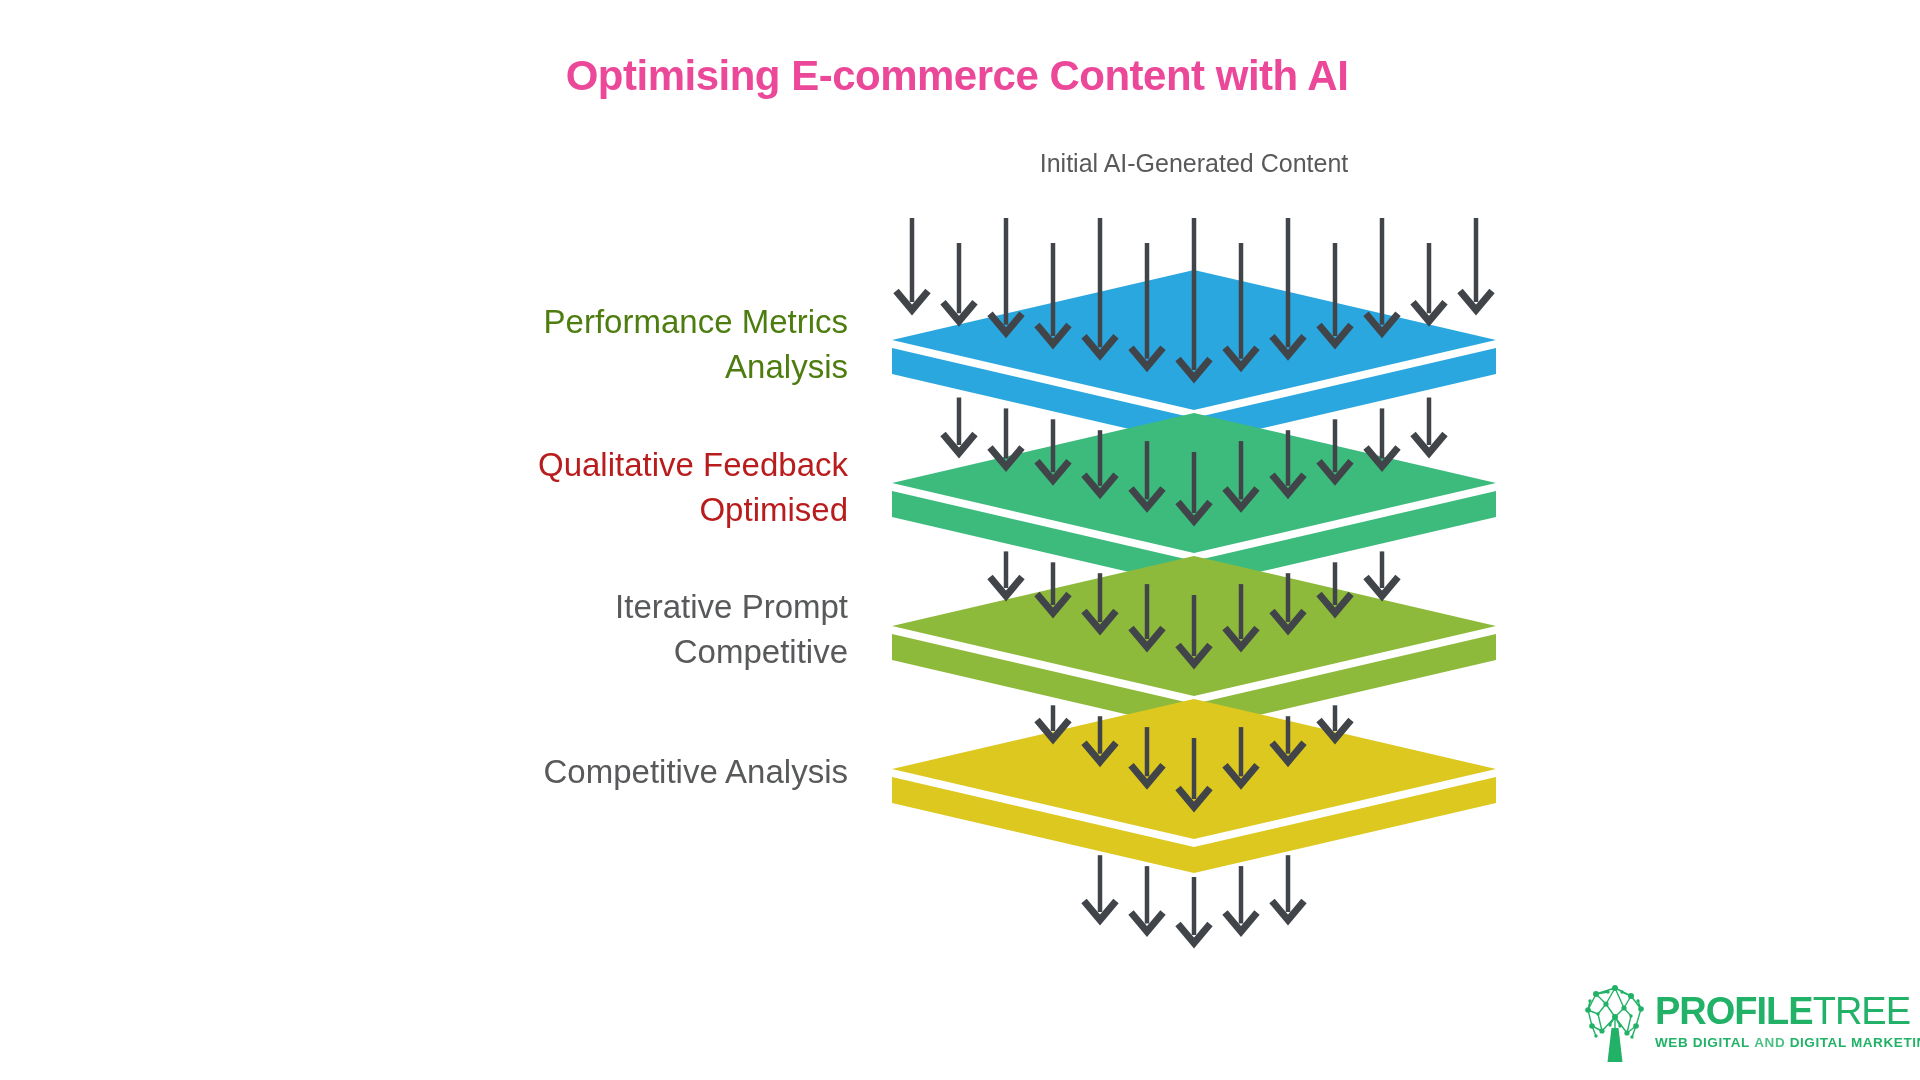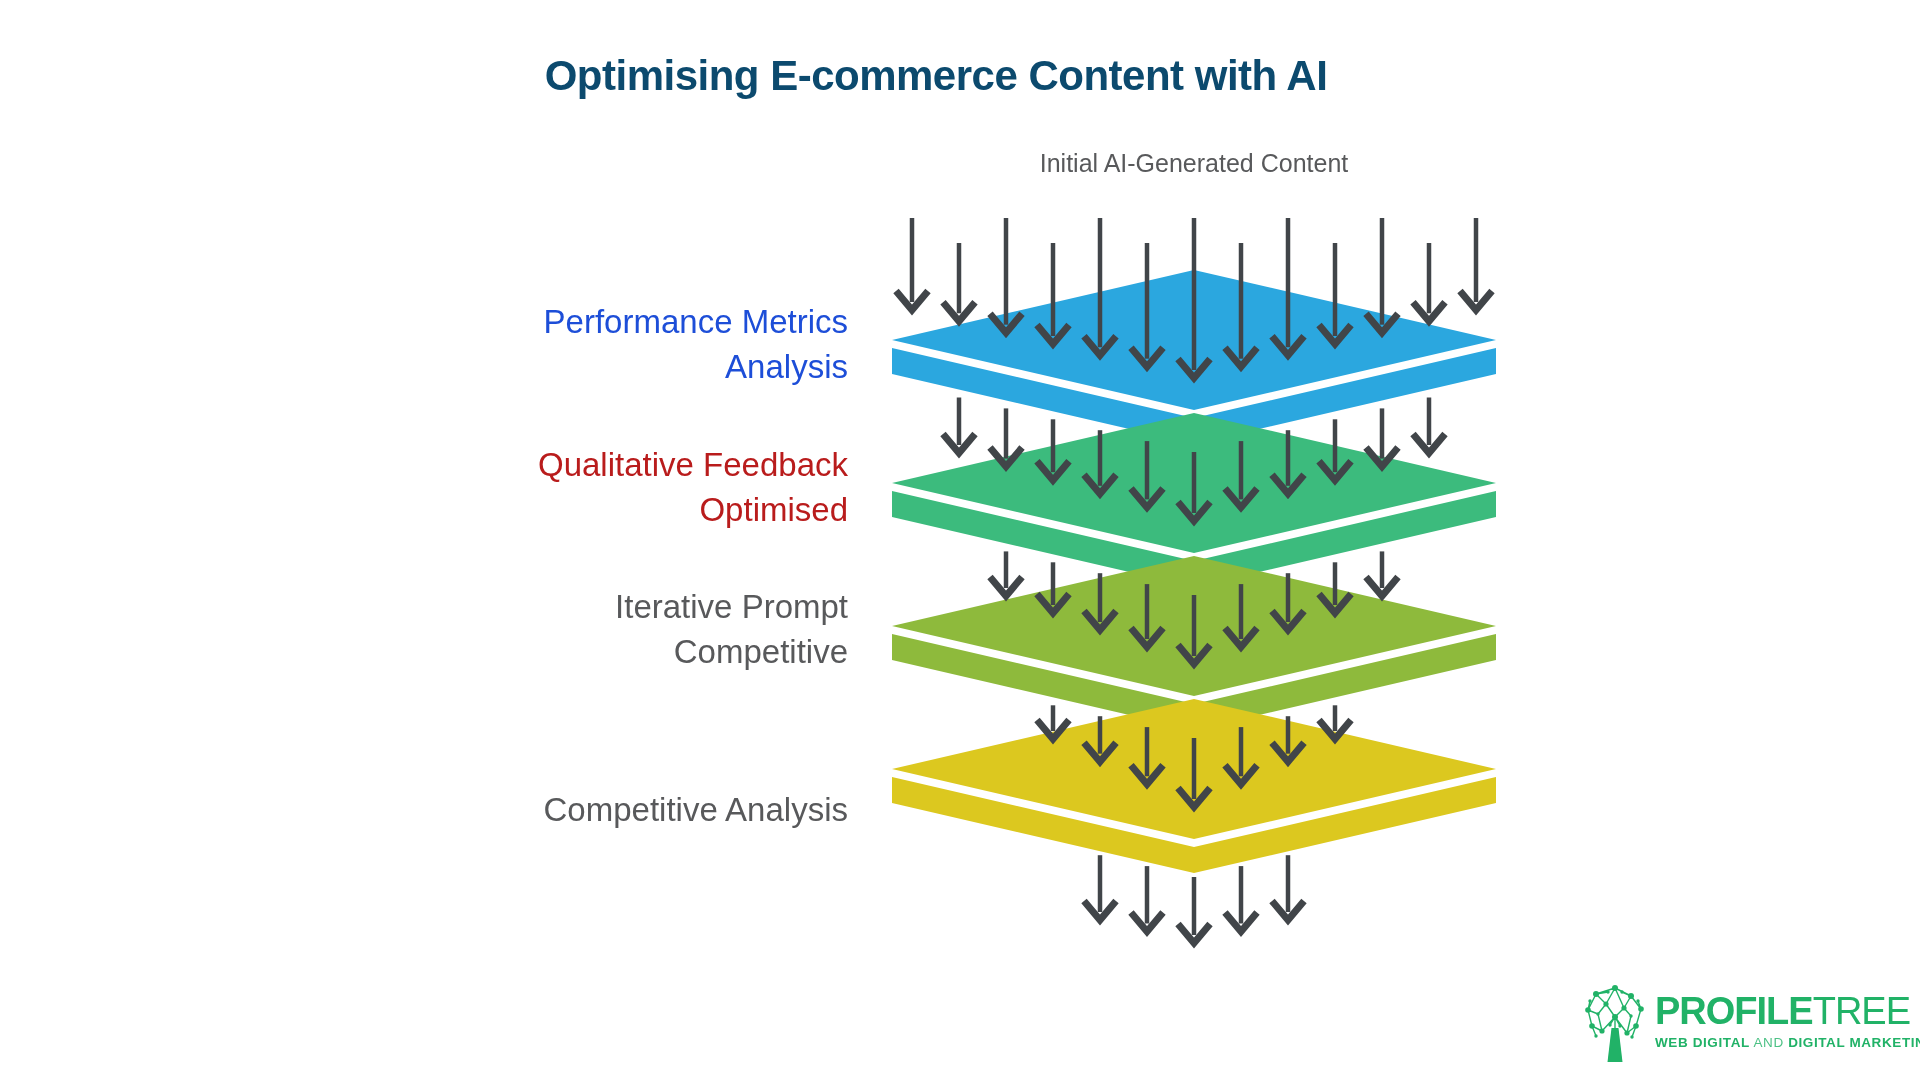--- a/index.html
+++ b/index.html
@@ -17,39 +17,39 @@
   }
   .bottom-label {
     position:absolute; top:1003px; left:1170px; transform:translate(-50%,-50%);
     font-size:33px; white-space:nowrap;
   }
   .side-label {
     position:absolute; right:1072px; transform:translateY(-50%);
     text-align:right; font-size:33px; line-height:1.36; white-space:nowrap;
   }
   .side-label span { display:block; }
-  .sl0 { top:345px; } .sl1 { top:488px; } .sl2 { top:630px;margin-left:31px; } .sl3 { top:772px;margin-top:38px; }
+  .sl0 { top:345px; } .sl1 { top:488px; } .sl2 { top:630px;margin-left:31px; } .sl3 { top:772px; }
   svg.diagram { position:absolute; left:0; top:0; width:1920px; height:1080px; }
   .logo {
     position:absolute; left:1584px; top:984px;
     display:flex; align-items:flex-start; gap:9px;
   }
   .logo-main { font-size:38px; line-height:1.05; letter-spacing:-1px; white-space:nowrap; margin-top:8px; }
   .logo-main .lt1 { font-weight:700; }
   .logo-main .lt2 { font-weight:400; }
   .logo-tagline { font-size:13.5px; letter-spacing:0.6px; margin-top:3px; white-space:nowrap; }
   .logo-tagline .tag-b { font-weight:bold; }
-  .logo-tagline .tag-n { font-weight:normal; opacity:0.8; }
+  .logo-tagline .tag-n { font-weight:bold; opacity:0.8; }
 </style>
 </head>
 <body>
 
 <div class="canvas" style="background: rgb(255, 255, 255);">
 
-  <h1 class="title gray-title" style="color: #0c4a6e;">Optimising E-commerce Content with AI</h1>
+  <h1 class="title gray-title" style="color: #ec4899; margin-left: 21px;">Optimising E-commerce Content with AI</h1>
 
   <div class="top-label gray-label" style="color: rgb(88, 89, 91);">Initial AI-Generated Content</div>
 
   <svg class="diagram" viewBox="0 0 1920 1080">
       <g>
         <polygon points="1194,270 1496,340 1194,410 892,340" fill="#2BA7DF"></polygon>
         <polygon points="892,348 1194,418 1496,348 1496,374 1194,444 892,374" fill="#2BA7DF"></polygon>
       </g>
       <g>
         <polygon points="1194,413 1496,483 1194,553 892,483" fill="#3CBB7D"></polygon>
@@ -158,21 +158,21 @@
         <polyline points="1131,912.5 1147,931.5 1163,912.5" fill="none" stroke-width="7"></polyline>
         <line x1="1194" y1="877.0" x2="1194" y2="935.0" stroke-width="4.5"></line>
         <polyline points="1178,924.0 1194,943.0 1210,924.0" fill="none" stroke-width="7"></polyline>
         <line x1="1241" y1="866.1" x2="1241" y2="923.5" stroke-width="4.5"></line>
         <polyline points="1225,912.5 1241,931.5 1257,912.5" fill="none" stroke-width="7"></polyline>
         <line x1="1288" y1="855.2" x2="1288" y2="912.0" stroke-width="4.5"></line>
         <polyline points="1272,901.0 1288,920.0 1304,901.0" fill="none" stroke-width="7"></polyline>
       </g>
     </svg>
 
-  <div class="side-label sl0 gray-label" style="color: #1d4ed8; text-align: right;">
+  <div class="side-label sl0 gray-label" style="color: #4d7c0f; text-align: right;">
     <span>Performance Metrics</span>
     <span>Analysis</span>
   </div>
   <div class="side-label sl1 gray-label" style="color: #b91c1c;">
     <span>Qualitative Feedback</span>
     <span>Optimised</span>
   </div>
   <div class="side-label sl2 gray-label" style="color: rgb(88, 89, 91);">
     <span>Iterative Prompt</span>
     <span>Competitive</span>

